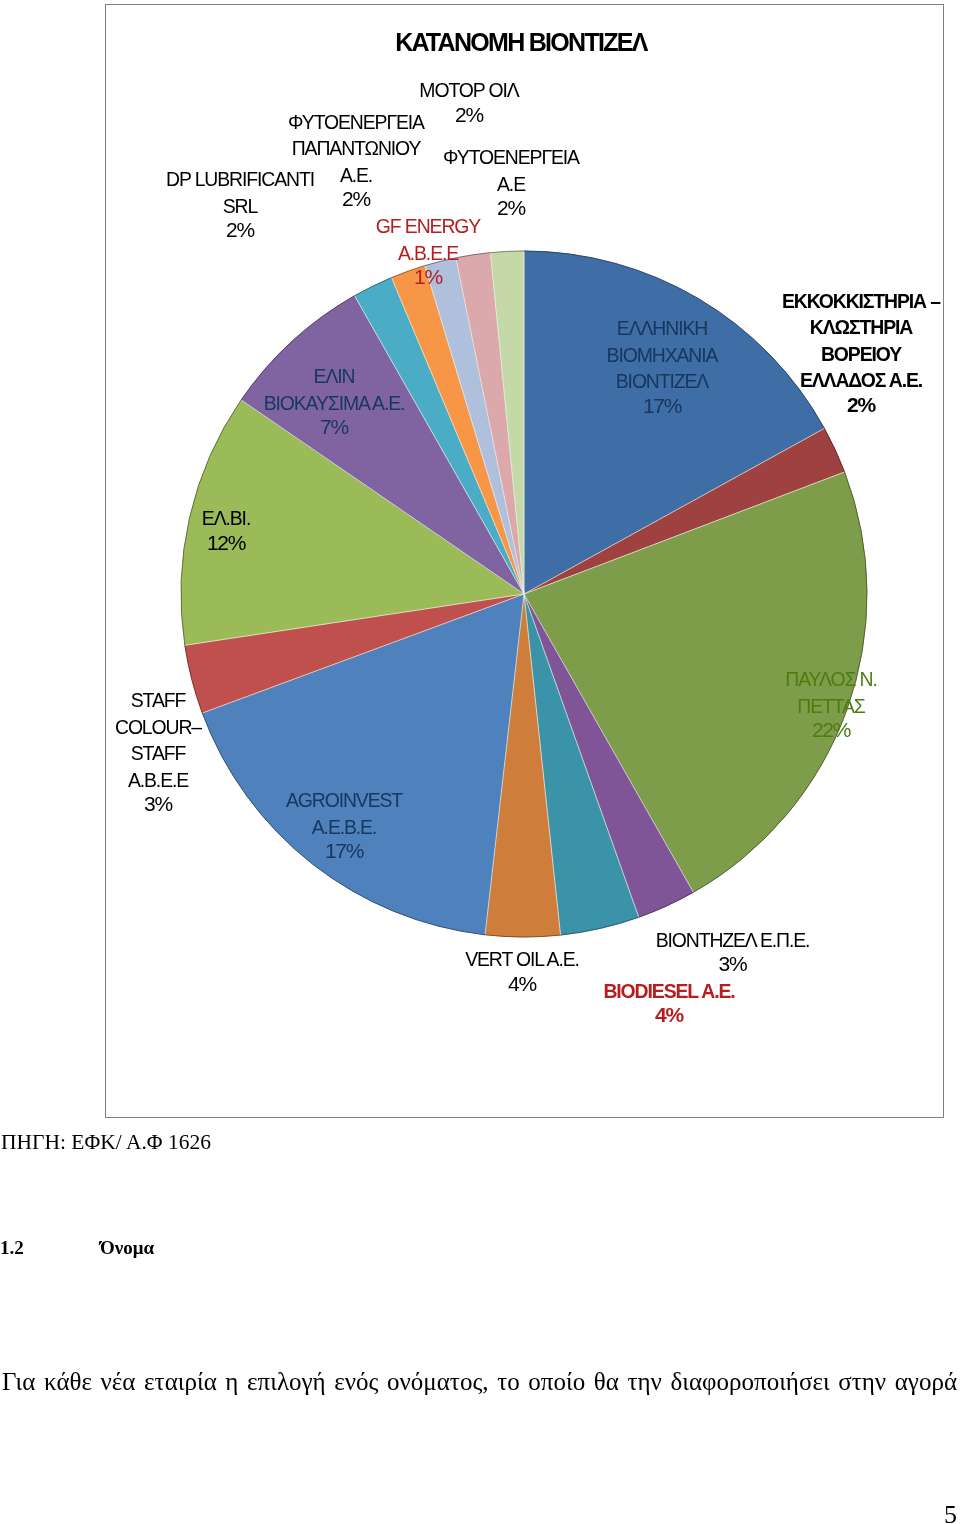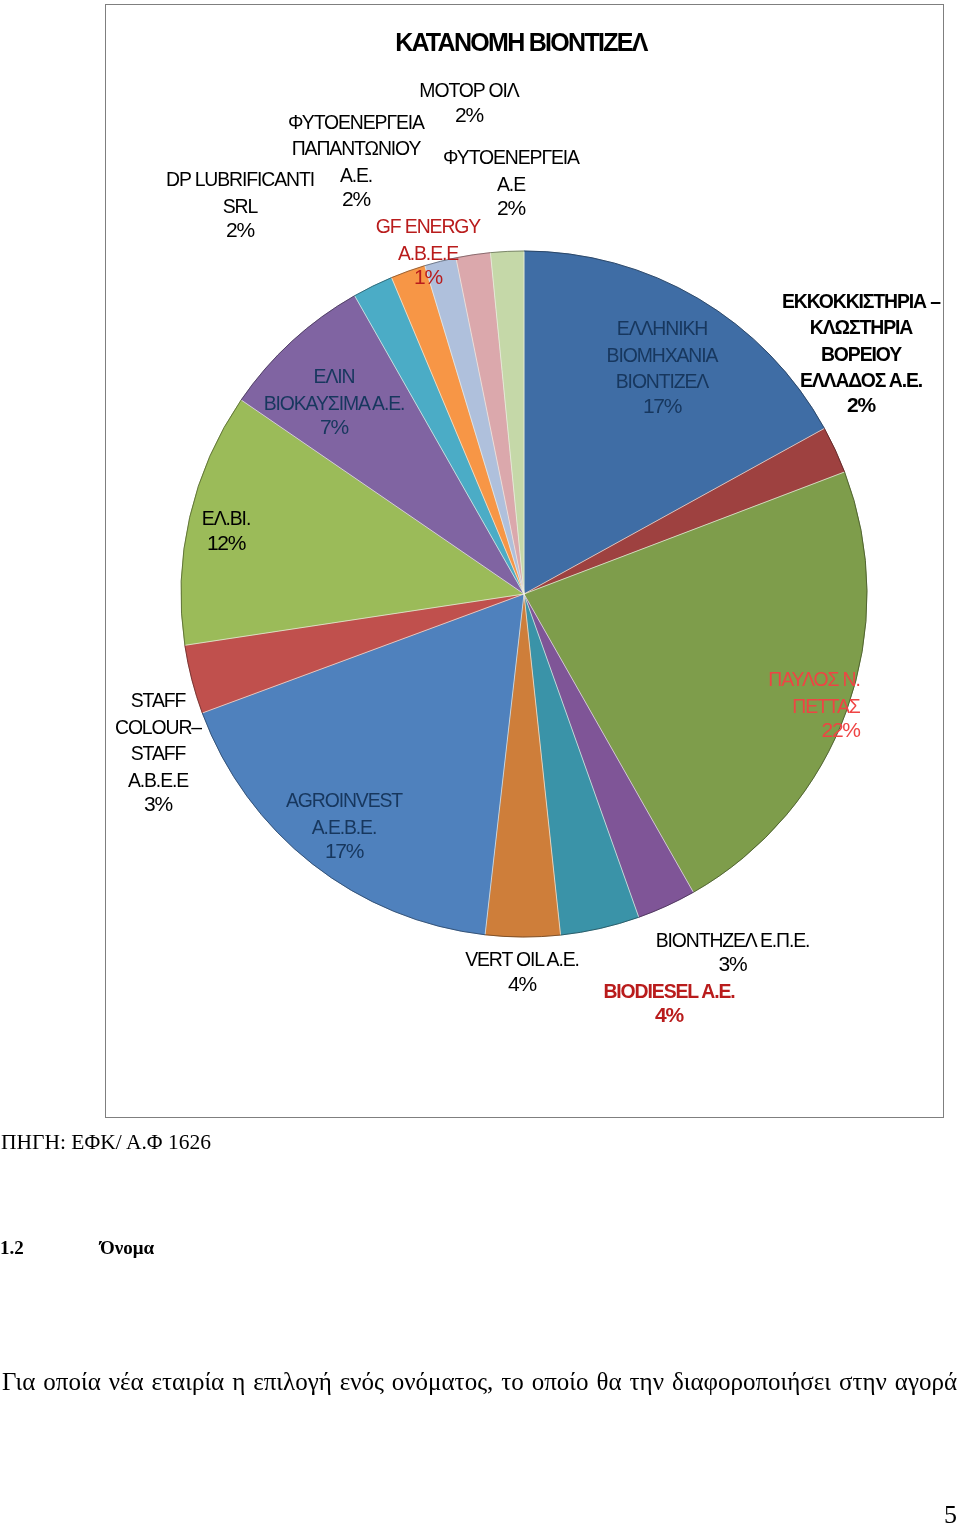--- a/index.html
+++ b/index.html
@@ -89,37 +89,37 @@
         <path d="M 391.55 277.61 A 343 343 0 0 1 424.79 265.66" fill="none" stroke="#8f5729" stroke-width="0.9"></path>
         <path d="M 424.79 265.66 A 343 343 0 0 1 455.92 257.82" fill="none" stroke="#666f80" stroke-width="0.9"></path>
         <path d="M 455.92 257.82 A 343 343 0 0 1 490.43 252.65" fill="none" stroke="#7f6164" stroke-width="0.9"></path>
         <path d="M 490.43 252.65 A 343 343 0 0 1 524.00 251.00" fill="none" stroke="#727d61" stroke-width="0.9"></path>
       </g>
   </svg>
 
   <div id="pie-labels">
       <div class="plabel" style="left: 662px; top: 315px; color: rgb(23, 55, 94);"><div>ΕΛΛΗΝΙΚΗ</div><div>ΒΙΟΜΗΧΑΝΙΑ</div><div>ΒΙΟΝΤΙΖΕΛ</div><div>17%</div></div>
       <div class="plabel" style="left: 861px; top: 287.5px; color: rgb(0, 0, 0); font-weight: bold;"><div>ΕΚΚΟΚΚΙΣΤΗΡΙΑ –</div><div>ΚΛΩΣΤΗΡΙΑ</div><div>ΒΟΡΕΙΟΥ</div><div>ΕΛΛΑΔΟΣ Α.Ε.</div><div>2%</div></div>
-      <div class="plabel" style="left: 814px; top: 666px; color: #ef4444; text-align: right;"><div>ΠΑΥΛΟΣ Ν.</div><div>ΠΕΤΤΑΣ</div><div>22%</div></div>
+      <div class="plabel" style="left: 831px; top: 666px; color: #4d7c0f;"><div>ΠΑΥΛΟΣ Ν.</div><div>ΠΕΤΤΑΣ</div><div>22%</div></div>
       <div class="plabel" style="left: 732.5px; top: 926.5px; color: rgb(0, 0, 0);"><div>ΒΙΟΝΤΗΖΕΛ Ε.Π.Ε.</div><div>3%</div></div>
       <div class="plabel" style="left: 669px; top: 977.5px; color: #b91c1c; font-weight: bold;"><div>BIODIESEL A.E.</div><div>4%</div></div>
       <div class="plabel" style="left: 522px; top: 946px; color: rgb(0, 0, 0);"><div>VERT OIL A.E.</div><div>4%</div></div>
       <div class="plabel" style="left: 344px; top: 787px; color: rgb(23, 55, 94);"><div>AGROINVEST</div><div>A.E.B.E.</div><div>17%</div></div>
       <div class="plabel" style="left: 158px; top: 687px; color: rgb(0, 0, 0);"><div>STAFF</div><div>COLOUR–</div><div>STAFF</div><div>A.B.E.E</div><div>3%</div></div>
       <div class="plabel" style="left: 226px; top: 505px; color: rgb(0, 0, 0);"><div>ΕΛ.ΒΙ.</div><div>12%</div></div>
       <div class="plabel" style="left: 334px; top: 363px; color: rgb(23, 55, 94);"><div>ΕΛΙΝ</div><div>ΒΙΟΚΑΥΣΙΜΑ Α.Ε.</div><div>7%</div></div>
       <div class="plabel" style="left: 240px; top: 166px; color: rgb(0, 0, 0);"><div>DP LUBRIFICANTI</div><div>SRL</div><div>2%</div></div>
       <div class="plabel" style="left: 356px; top: 108.5px; color: rgb(0, 0, 0);"><div>ΦΥΤΟΕΝΕΡΓΕΙΑ</div><div>ΠΑΠΑΝΤΩΝΙΟΥ</div><div>Α.Ε.</div><div>2%</div></div>
       <div class="plabel" style="left: 469px; top: 77px; color: rgb(0, 0, 0);"><div>ΜΟΤΟΡ ΟΙΛ</div><div>2%</div></div>
       <div class="plabel" style="left: 511px; top: 144px; color: rgb(0, 0, 0);"><div>ΦΥΤΟΕΝΕΡΓΕΙΑ</div><div>Α.Ε</div><div>2%</div></div>
       <div class="plabel" style="left: 428px; top: 177px; color: #b91c1c; margin-top: 36px;"><div>GF ENERGY</div><div>A.B.E.E</div><div>1%</div></div>
     </div>
 
   <div class="src-note">ΠΗΓΗ: ΕΦΚ/ Α.Φ 1626</div>
 
   <div class="heading"><span class="num">1.2</span><span>Όνομα</span></div>
 
   <div class="para" id="para">
-      <span class="ln">Για οποία νέα εταιρία η επιλογή ενός ονόματος, το οποίο θα την διαφοροποιήσει στην αγορά</span>
+      <span class="ln">Για κάθε νέα εταιρία η επιλογή ενός ονόματος, το οποίο θα την διαφοροποιήσει στην αγορά</span>
     </div>
 
   <div class="pagenum">5</div>
 </div>
 
 </body></html>

